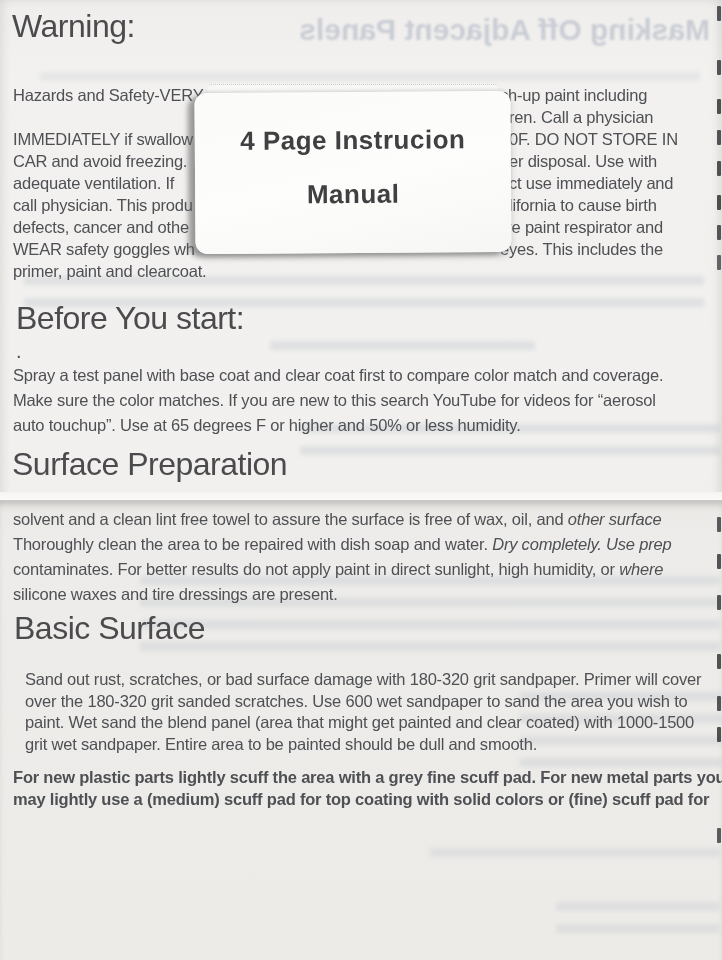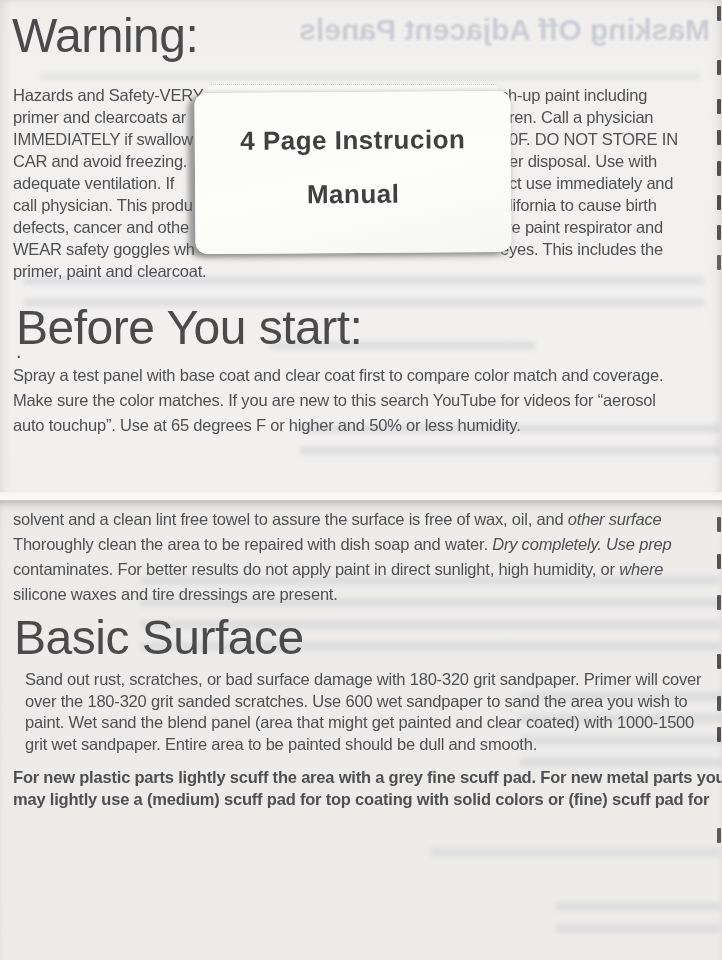--- a/index.html
+++ b/index.html
@@ -15,21 +15,21 @@
     background:linear-gradient(#eae9e6, #edecea 40px, #ecebe8);
     box-shadow:inset 0 7px 7px -3px rgba(70,70,70,.28);
   }
   .sheet-edge{
     position:absolute; left:0; top:492px; width:722px; height:8px;
     background:linear-gradient(#f5f4f2,#fbfaf8);
     border-bottom:1px solid rgba(120,120,120,.35);
   }
   
   .h{
-    position:absolute; font-size:48px; font-weight:400; color:#4b4b4d;
+    position:absolute; font-size:32px; font-weight:400; color:#4b4b4d;
     letter-spacing:-0.5px; white-space:nowrap; z-index:3;
   }
   
   .para{
     position:absolute; font-size:16.5px; letter-spacing:-0.2px; color:#4e5054;
     white-space:nowrap; z-index:2;
   }
   .para .pline{line-height:25px;}
   .para-tight .pline{line-height:21.6px;}
   .para .it{font-style:italic;}
@@ -99,21 +99,21 @@
   <div class="gl gF"></div>
   <div class="gl gG"></div>
   <div class="gl gH"></div>
 
   <div class="lower-sheet"></div>
   <div class="sheet-edge"></div>
 
   <div class="h" style="left:12px; top:8px;">Warning:</div>
   <div class="para" style="left:13px; top:84px;">
       <div class="wline"><span class="wl">Hazards and Safety-VERY</span><span class="wr">ch-up paint including</span></div>
-      <div class="wline"><span class="wl">primer and clearcoats ar</span><span class="wr">dren. Call a physician</span></div>
+      <div class="wline"><span class="wr">dren. Call a physician</span></div>
       <div class="wline"><span class="wl">IMMEDIATELY if swallow</span><span class="wr">20F. DO NOT STORE IN</span></div>
       <div class="wline"><span class="wl">CAR and avoid freezing.</span><span class="wr">per disposal. Use with</span></div>
       <div class="wline"><span class="wl">adequate ventilation. If</span><span class="wr">uct use immediately and</span></div>
       <div class="wline"><span class="wl">call physician. This produ</span><span class="wr">alifornia to cause birth</span></div>
       <div class="wline"><span class="wl">defects, cancer and othe</span><span class="wr">ive paint respirator and</span></div>
       <div class="wline"><span class="wl">WEAR safety goggles wh</span><span class="wr">eyes. This includes the</span></div>
       <div class="wline"><span class="wl">primer, paint and clearcoat.</span><span class="wr"></span></div>
     </div>
 
   <div class="sticker-tear"></div>
@@ -123,20 +123,21 @@
   </div>
 
   <div class="h" style="left:16px; top:300px;">Before You start:</div>
   <div class="before-dot">.</div>
   <div class="para" style="left:13px; top:363px;">
       <div class="pline"><span>Spray a test panel with base coat and clear coat first to compare color match and coverage.</span></div>
       <div class="pline"><span>Make sure the color matches.  If you are new to this search YouTube for videos for “aerosol</span></div>
       <div class="pline"><span>auto touchup”.  Use at 65 degrees F or higher and 50% or less humidity.</span></div>
     </div>
 
+  <div class="h" style="left:12px; top:446px;">Surface Preparation</div>
   <div class="para" style="left:13px; top:507px;">
       <div class="pline"><span>solvent and a clean lint free towel to assure the surface is free of wax, oil, and </span><span class="it">other surface</span></div>
       <div class="pline"><span>Thoroughly clean the area to be repaired with dish soap and water.  </span><span class="it">Dry completely. Use prep</span></div>
       <div class="pline"><span>contaminates. For better results do not apply paint in direct sunlight, high humidity, or </span><span class="it">where</span></div>
       <div class="pline"><span>silicone waxes and tire dressings are present.</span></div>
     </div>
 
   <div class="h" style="left:14px; top:610px;">Basic Surface</div>
   <div class="para para-tight" style="left:25px; top:669px;">
       <div class="pline"><span>Sand out rust, scratches, or bad surface damage with 180-320 grit sandpaper. Primer will cover</span></div>

